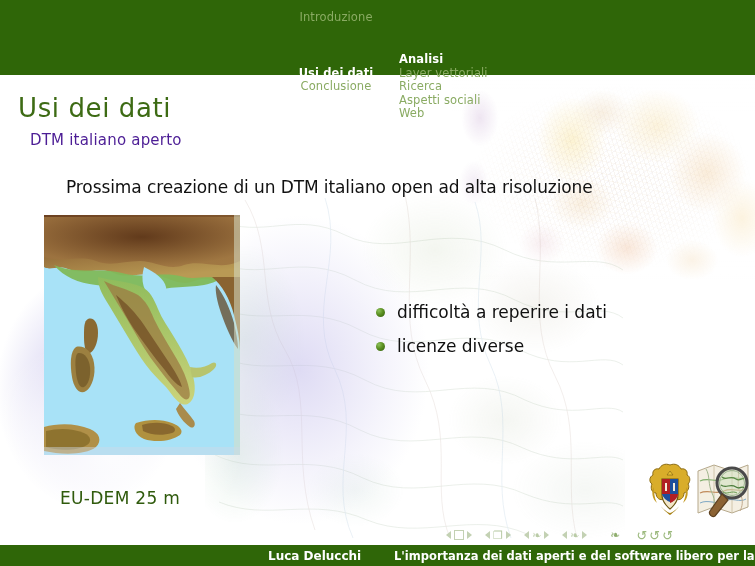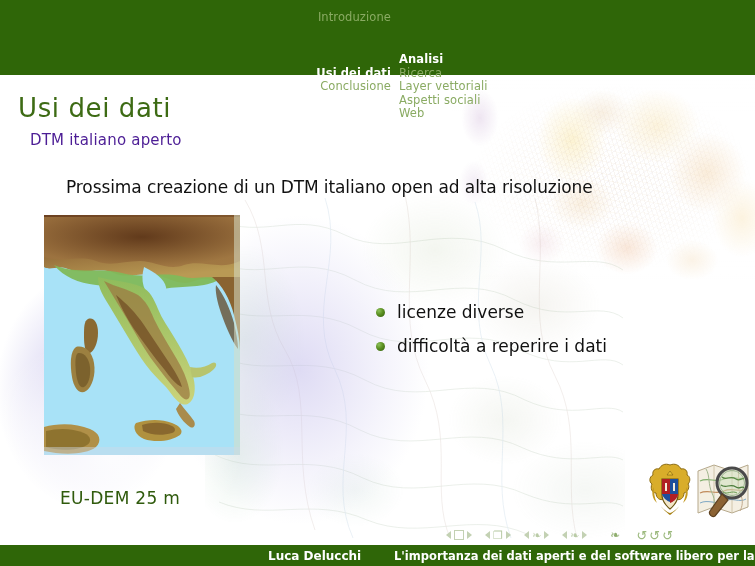--- a/index.html
+++ b/index.html
@@ -37,21 +37,21 @@
     left: 281px;
     top: 11px;
     display: flex;
     gap: 0px;
   }
   .navcol {
     display: flex;
     flex-direction: column;
     line-height: 13.5px;
   }
-  .navcol.left { width: 110px; text-align: right; padding-right: 8px; }
+  .navcol.left { width: 110px; text-align: center; padding-right: 8px; }
   .navcol.right { width: 200px; text-align: left; }
   .navitem {
     font-size: 11.5px;
     color: #8aab63;
     white-space: nowrap;
     letter-spacing: 0.1px;
   }
   .navitem.active {
     color: #ffffff;
     font-weight: bold;
@@ -366,40 +366,40 @@
 
   <div class="headbar">
     <div class="navcols">
       <div class="navcol left">
         <span class="navitem">Introduzione</span>
         <span class="navitem active">Usi dei dati</span>
         <span class="navitem">Conclusione</span>
       </div>
       <div class="navcol right">
         <span class="navitem active">Analisi</span>
+        <span class="navitem">Layer vettoriali</span>
         <span class="navitem">Ricerca</span>
-        <span class="navitem">Layer vettoriali</span>
         <span class="navitem">Aspetti sociali</span>
         <span class="navitem">Web</span>
       </div>
     </div>
   </div>
 
   <div class="title">Usi dei dati</div>
   <div class="subtitle">DTM italiano aperto</div>
   <div class="headline">Prossima creazione di un DTM italiano open ad alta risoluzione</div>
 
   <div class="bullets">
     <div class="bullet-row">
       <span class="bullet-dot"></span>
-      <span class="bullet-text">licenze diverse</span>
+      <span class="bullet-text">difficoltà a reperire i dati</span>
     </div>
     <div class="bullet-row">
       <span class="bullet-dot"></span>
-      <span class="bullet-text">difficoltà a reperire i dati</span>
+      <span class="bullet-text">licenze diverse</span>
     </div>
   </div>
 
   <div class="dem-caption">EU-DEM 25 m</div>
 
   <svg class="logo-crest" viewBox="0 0 48 58" width="48" height="58">
     <g>
       <path d="M24,4 C19,2 15,4 13,8 C9,7 6,10 7,14 C3,16 3,21 6,23 C4,27 6,32 10,32 C10,37 14,40 18,38 C20,42 27,42 30,38 C34,40 38,37 38,32 C42,31 44,26 42,23 C45,20 44,15 41,14 C42,10 39,7 35,8 C33,4 29,2 24,4 Z" fill="#d9ad2a" stroke="#8a6a12" stroke-width="1"></path>
       <path d="M16,18 L32,18 L32,34 C32,42 24,48 24,48 C24,48 16,42 16,34 Z" fill="#f2e6c8" stroke="#6b5410" stroke-width="1.2"></path>
       <path d="M16,18 L24,18 L24,33 L16,33 Z" fill="#b11f24"></path>

